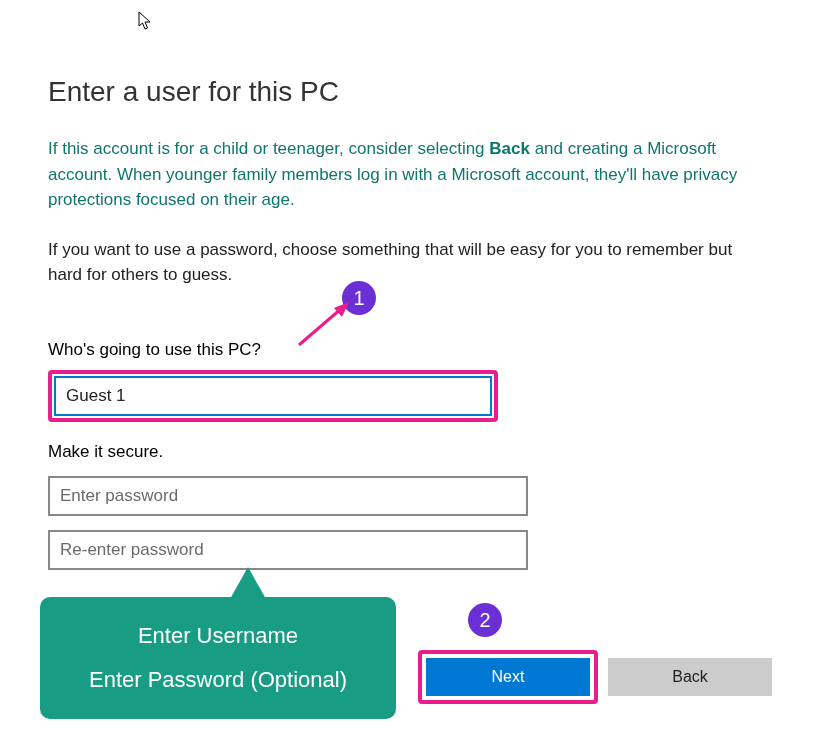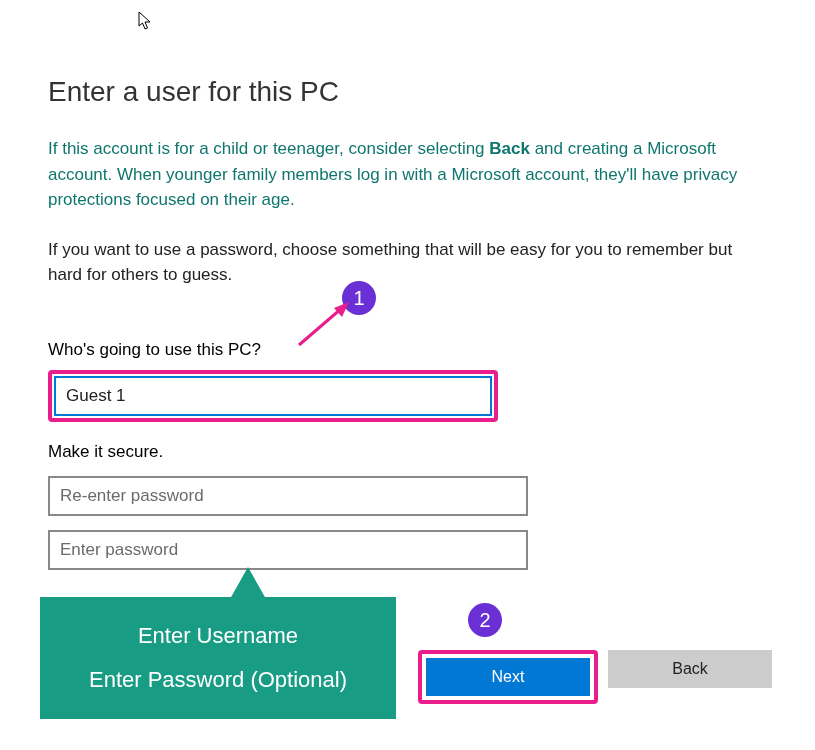--- a/index.html
+++ b/index.html
@@ -135,36 +135,38 @@
       height: 122px;
       background: #189c84;
       color: #fff;
       display: flex;
       flex-direction: column;
       align-items: center;
       justify-content: center;
       gap: 18px;
       font-size: 22px;
       font-weight: 300;
+      border-radius: 10px;
     }
     .callout-tail {
       position: absolute;
       top: 567px;
       left: 230px;
       width: 0;
       height: 0;
       border-left: 18px solid transparent;
       border-right: 18px solid transparent;
       border-bottom: 32px solid #189c84;
     }
     .button-row {
       position: absolute;
       top: 650px;
       left: 418px;
       display: flex;
+      align-items: center;
     }
     .next-highlight {
       border: 4px solid #e91e8c;
       border-radius: 4px;
       padding: 4px;
       margin-right: 10px;
     }
     .next-button {
       width: 164px;
       height: 38px;
@@ -205,23 +207,23 @@
   <div class="section-label">Who's going to use this PC?</div>
 
   <div class="username-highlight">
     <div class="username-inner">
       <input type="text" class="username-input" value="Guest 1" style="">
     </div>
   </div>
 
   <div class="section-label secure-label">Make it secure.</div>
 
+  <input type="password" class="password-input" placeholder="Enter password" style="">
+
   <input type="password" class="password-input" placeholder="Re-enter password" style="">
-
-  <input type="password" class="password-input" placeholder="Enter password" style="">
 </div>
 
 <div class="marker-1">1</div>
 <div class="marker-2">2</div>
 
 <svg class="arrow-1" viewBox="0 0 60 50">
   <line x1="5" y1="45" x2="48" y2="8" stroke="#e91e8c" stroke-width="3"></line>
   <polygon points="55,2 40,8 48,17" fill="#e91e8c"></polygon>
 </svg>
 

